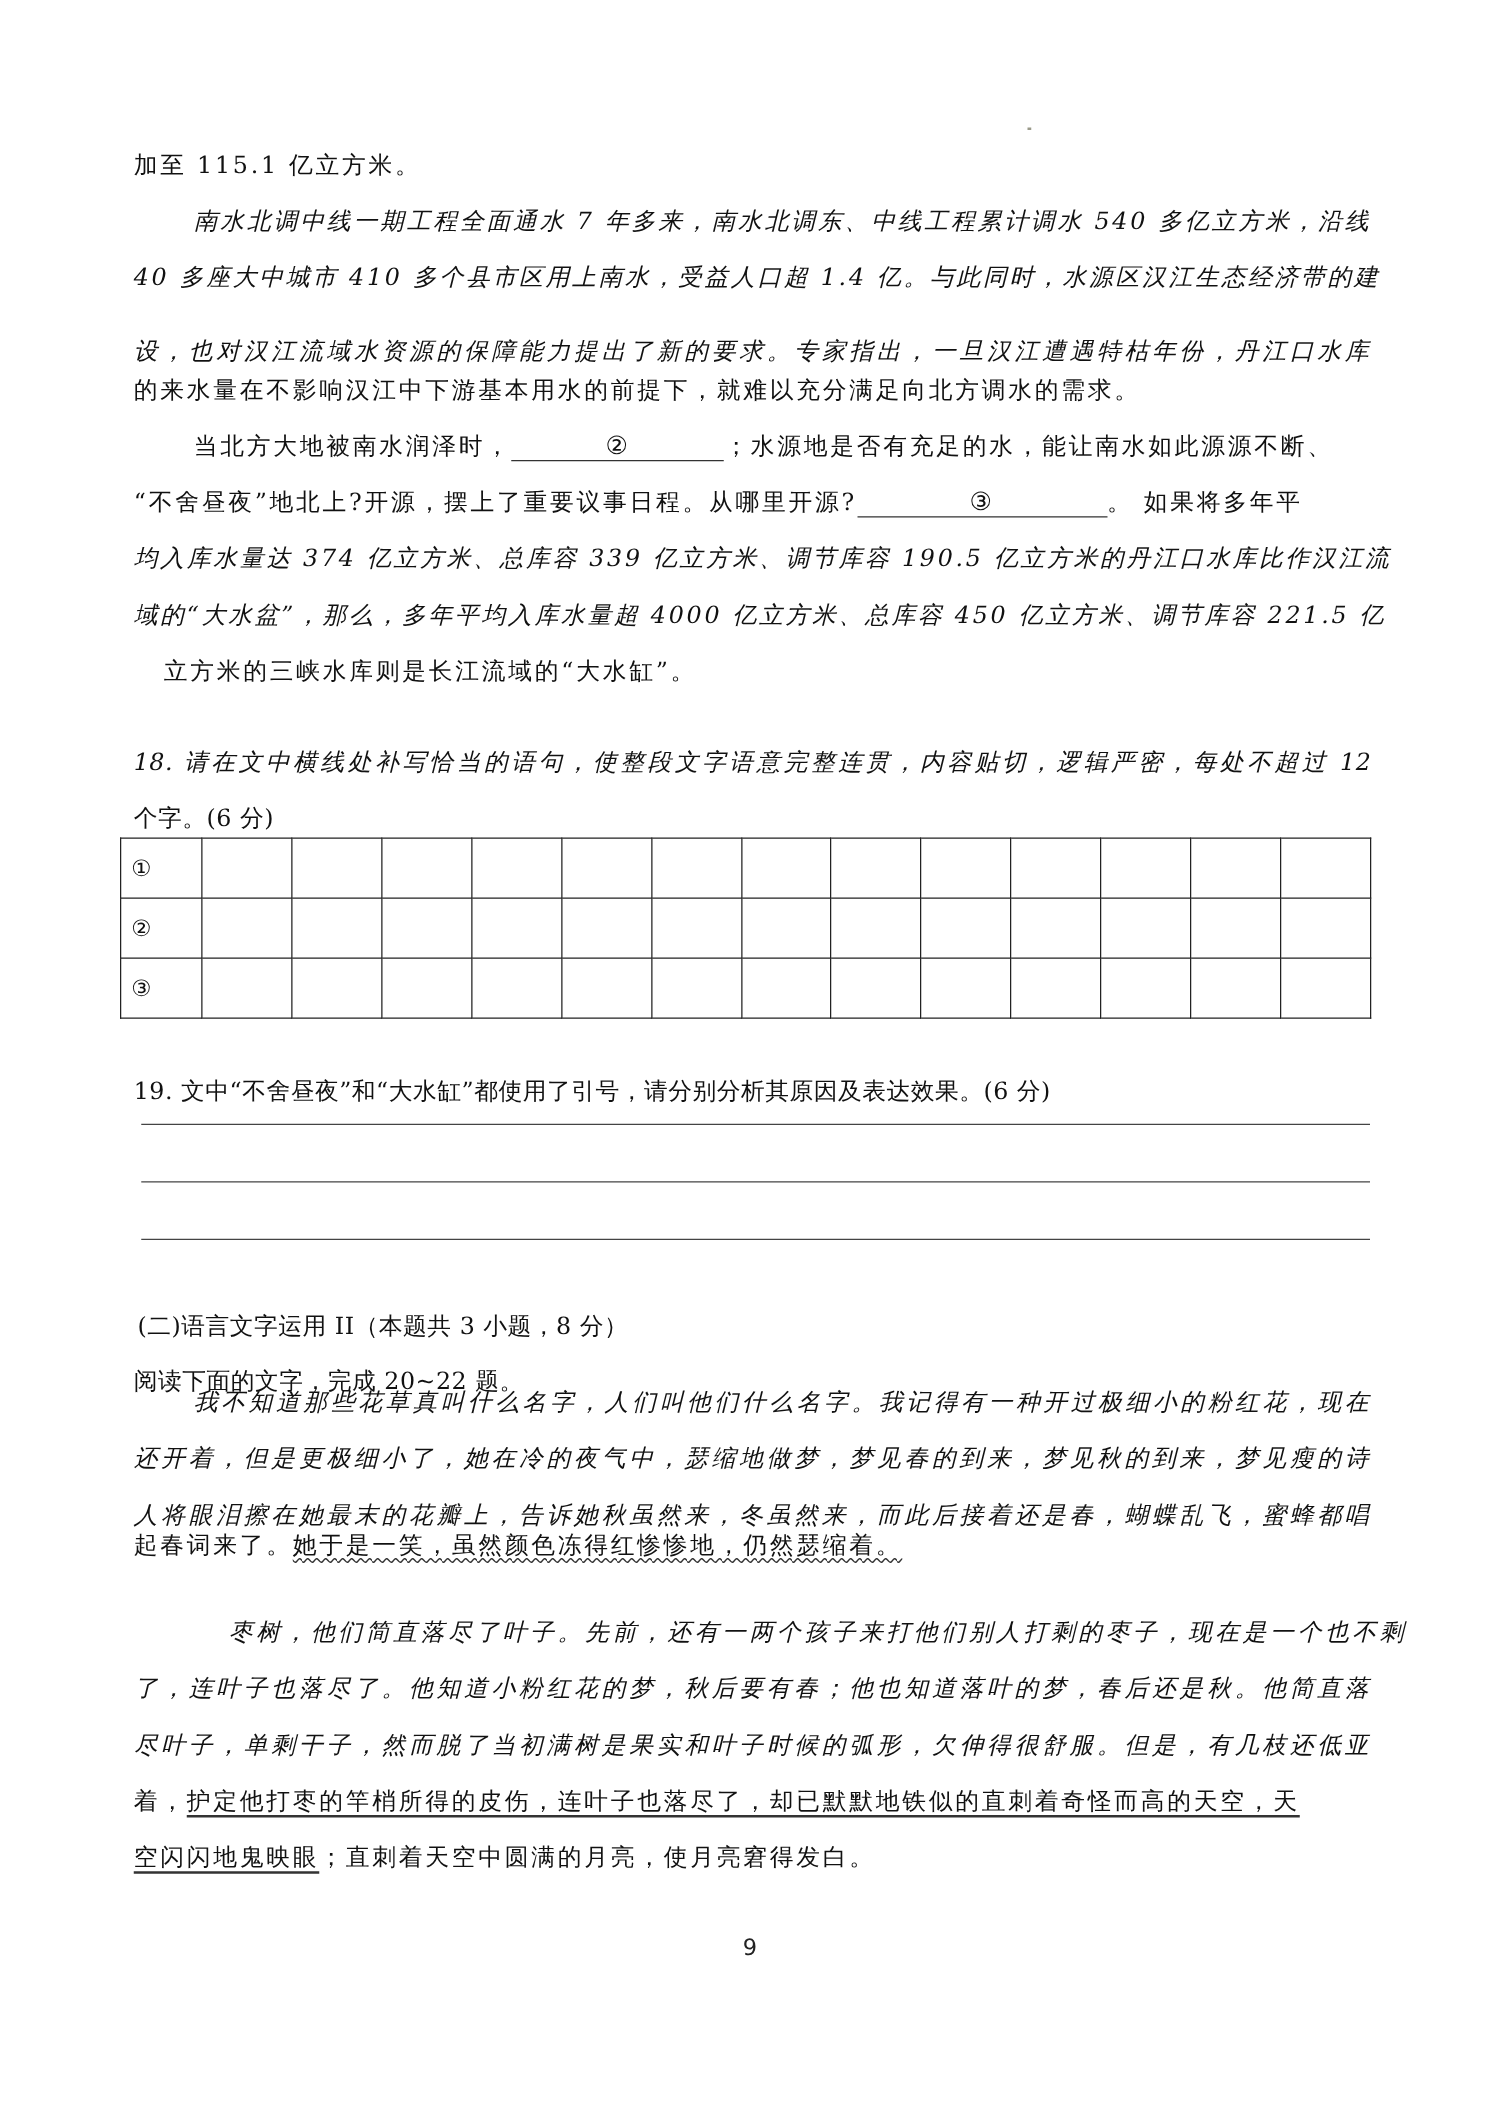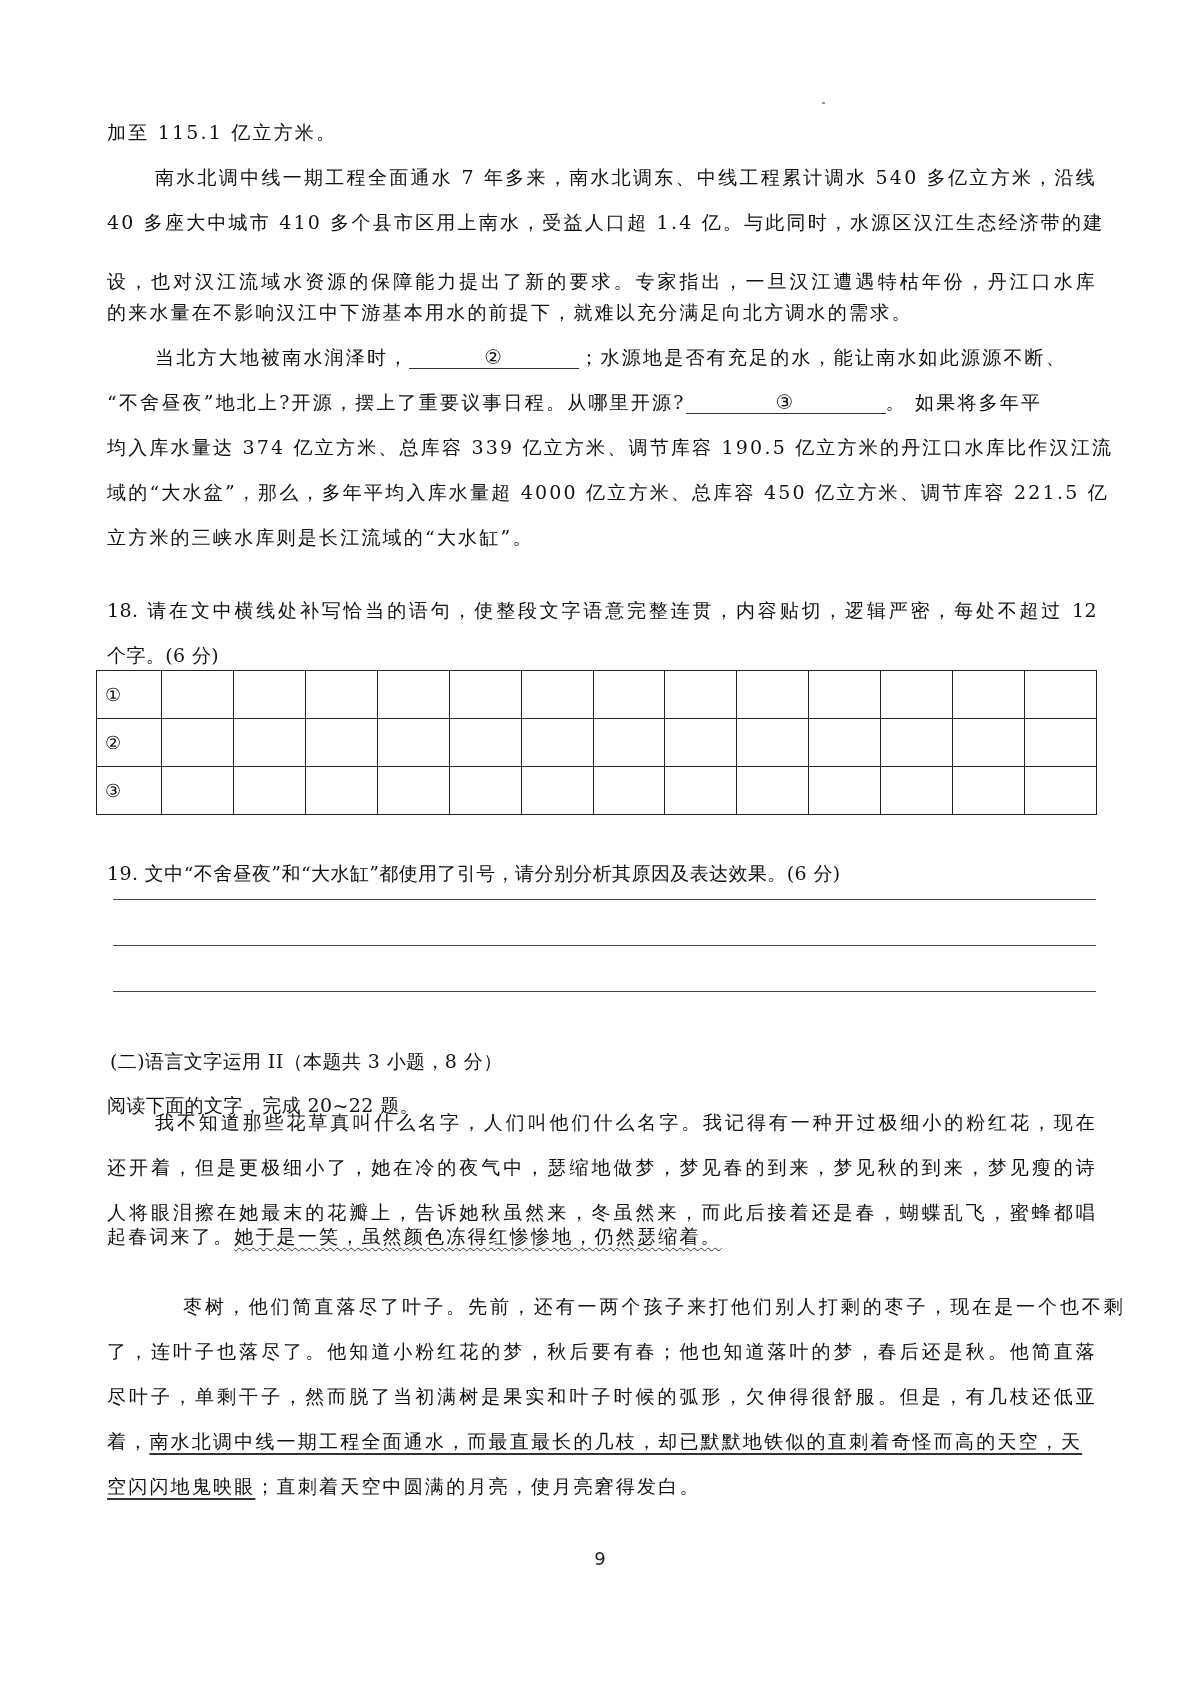--- a/index.html
+++ b/index.html
@@ -11,21 +11,21 @@
     .page { position: absolute; left: 0; top: 0; width: 1133px; height: 1698px; }
     .stray-dot { position: absolute; left: 822px; top: 102px; width: 3px; height: 2px; background: #9a9a8a; }
 
     .line {
       position: absolute; left: 107px; width: 990px;
       font-size: 19px; line-height: 28px; white-space: nowrap;
       letter-spacing: 2.2px;
     }
     .line.indent { left: 155px; width: 942px; }
     .line.tight { letter-spacing: 0.4px; margin-top: 28px; }
-    .line.justify { text-align: justify; text-align-last: justify; }
+    .line.justify { text-align: justify; text-align-last: justify; font-style: italic; }
 
     .blank {
       display: inline-block; position: relative; border-bottom: 1px solid #333;
       text-align: center; line-height: 22px; vertical-align: baseline;
     }
     .blank .num { font-family: "DejaVu Sans", sans-serif; font-size: 20px; }
     .blank2 { width: 170px; padding-left: 0; }
     .blank3 { width: 200px; }
 
     .wavy { text-decoration: underline wavy #333; text-underline-offset: 4px; text-decoration-thickness: 1px; }
@@ -65,21 +65,21 @@
   <div class="line" style="top:298px;">的来水量在不影响汉江中下游基本用水的前提下，就难以充分满足向北方调水的需求。</div>
 
   <div class="line indent" style="top:343px;">
     <span>当北方大地被南水润泽时，</span><span class="blank blank2"><span class="num">②</span></span><span>；水源地是否有充足的水，能让南水如此源源不断、</span>
   </div>
   <div class="line" style="top:388px;">
     <span>“不舍昼夜”地北上?开源，摆上了重要议事日程。从哪里开源?</span><span class="blank blank3"><span class="num">③</span></span><span>。 如果将多年平</span>
   </div>
   <div class="line justify" style="top:433px;">均入库水量达 374 亿立方米、总库容 339 亿立方米、调节库容 190.5 亿立方米的丹江口水库比作汉江流</div>
   <div class="line justify" style="top:478px;">域的“大水盆”，那么，多年平均入库水量超 4000 亿立方米、总库容 450 亿立方米、调节库容 221.5 亿</div>
-  <div class="line" style="top:523px;">立方米的三峡水库则是长江流域的“大水缸”。</div>
+  <div class="line" style="top:523px;margin-left:24px;">立方米的三峡水库则是长江流域的“大水缸”。</div>
 
   <div class="line tight justify" style="top:568px; left:107px;">18. 请在文中横线处补写恰当的语句，使整段文字语意完整连贯，内容贴切，逻辑严密，每处不超过 12</div>
   <div class="line tight" style="top:613px; left:107px;">个字。(6 分)</div>
 
   <table class="grid">
     <tbody>
       <tr>
         <td class="label" style="width:56px;">①</td>
         <td></td>
           <td></td>
@@ -142,20 +142,20 @@
   <div class="line justify" style="top:1153px;">还开着，但是更极细小了，她在冷的夜气中，瑟缩地做梦，梦见春的到来，梦见秋的到来，梦见瘦的诗</div>
   <div class="line justify" style="top:1198px;">人将眼泪擦在她最末的花瓣上，告诉她秋虽然来，冬虽然来，而此后接着还是春，蝴蝶乱飞，蜜蜂都唱</div>
   <div class="line" style="top:1222px;">
     <span>起春词来了。</span><span class="wavy">她于是一笑，虽然颜色冻得红惨惨地，仍然瑟缩着。</span>
   </div>
 
   <div class="line indent justify" style="top:1292px;margin-left:28px;">枣树，他们简直落尽了叶子。先前，还有一两个孩子来打他们别人打剩的枣子，现在是一个也不剩</div>
   <div class="line justify" style="top:1337px;">了，连叶子也落尽了。他知道小粉红花的梦，秋后要有春；他也知道落叶的梦，春后还是秋。他简直落</div>
   <div class="line justify" style="top:1382px;">尽叶子，单剩干子，然而脱了当初满树是果实和叶子时候的弧形，欠伸得很舒服。但是，有几枝还低亚</div>
   <div class="line" style="top:1427px;">
-    <span>着，</span><span class="uline">南水北调中线一期工程全面通水，而最直最长的几枝，却已默默地铁似的直刺着奇怪而高的天空，天</span>
+    <span>着，</span><span class="uline">护定他打枣的竿梢所得的皮伤，连叶子也落尽了，却已默默地铁似的直刺着奇怪而高的天空，天</span>
   </div>
   <div class="line" style="top:1472px;">
     <span class="uline">空闪闪地鬼映眼</span><span>；直刺着天空中圆满的月亮，使月亮窘得发白。</span>
   </div>
 
   <div class="page-number">9</div>
 </div>
 
 </body></html>

